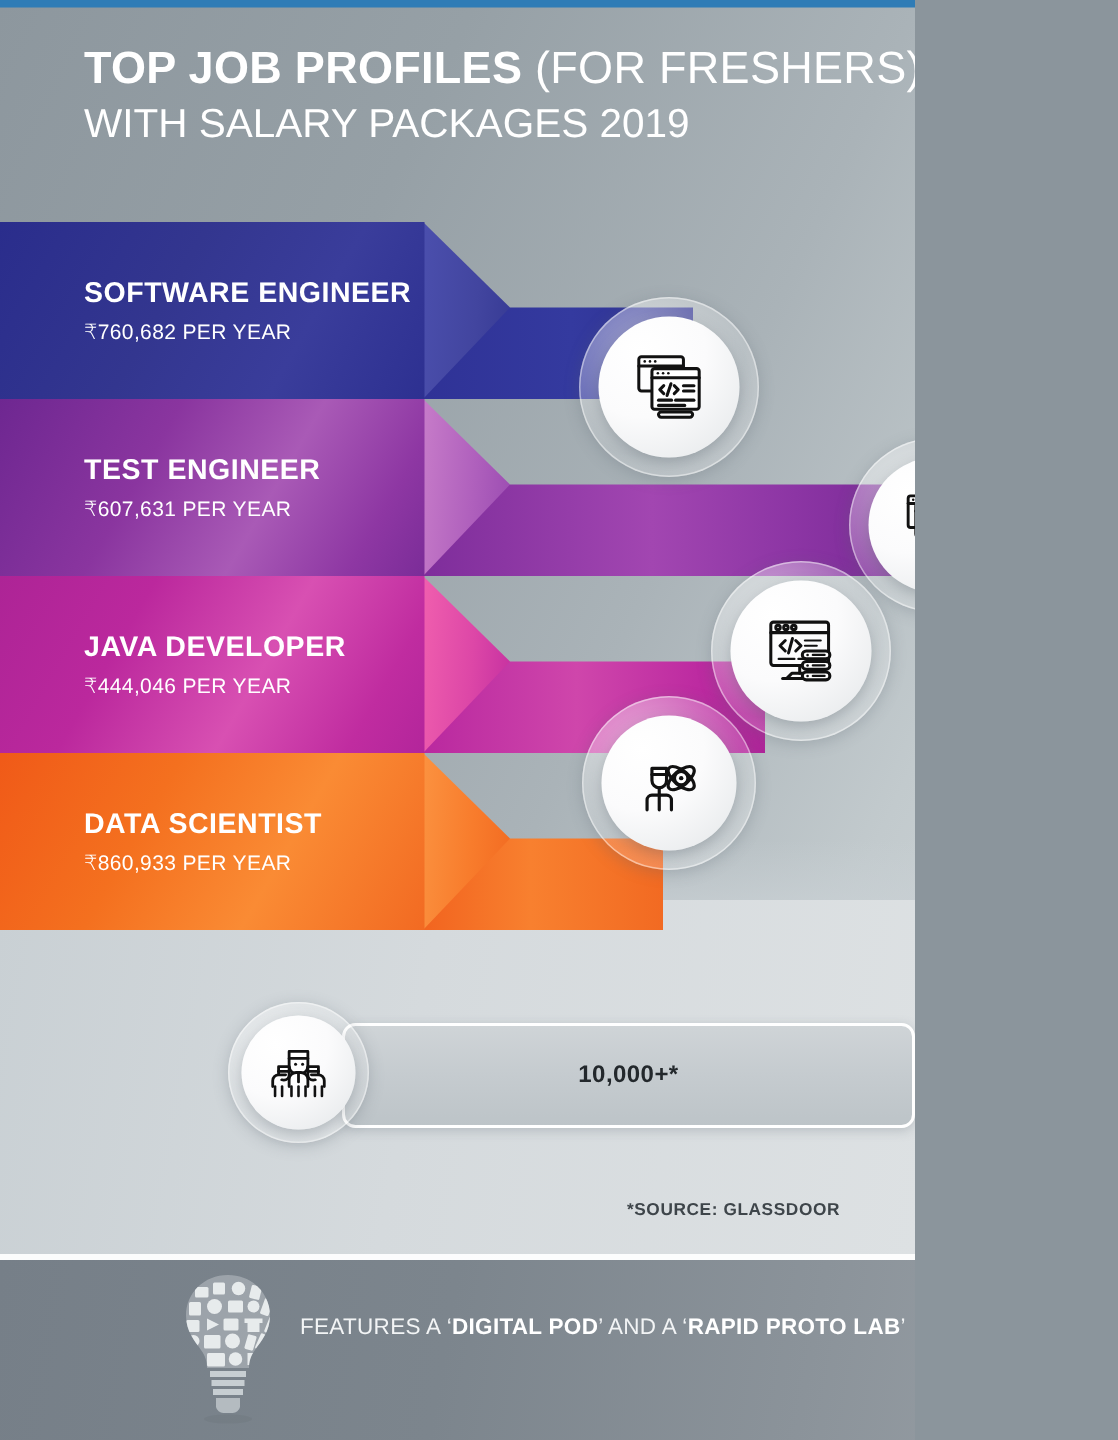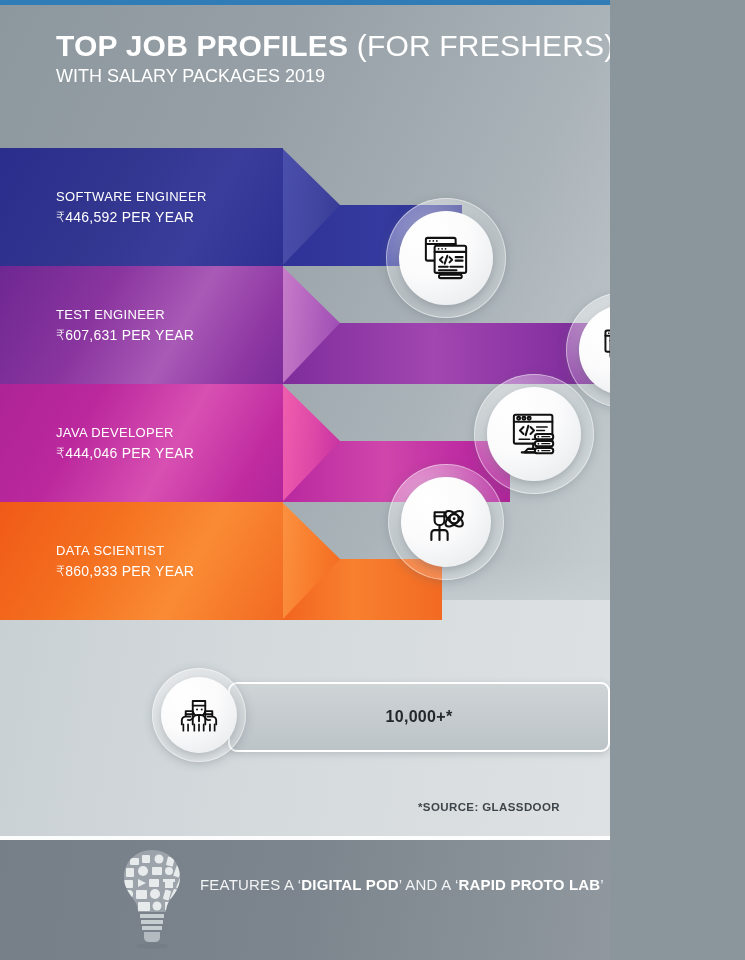--- a/index.html
+++ b/index.html
@@ -30,41 +30,41 @@
 
   
   .header{position:absolute;left:56px;top:28px;width:640px;}
   .h-line1{
     font-size:30px;letter-spacing:.2px;color:#ffffff;line-height:1.18;
     white-space:nowrap;
   }
   .h-line1 .bold{font-weight:bold;}
   .h-line1 .light{font-weight:300;}
   .h-line2{
-    font-size:18px;color:#ffffff;font-weight:300;line-height:1.3;margin-top:2px;
+    font-size:27px;color:#ffffff;font-weight:300;line-height:1.3;margin-top:2px;
     white-space:nowrap;
   }
 
   
   .bars{position:absolute;left:0;top:148px;width:745px;height:472px;}
   .barrow{position:absolute;left:0;height:118px;width:745px;}
   .bar-body{
     position:absolute;left:0;top:0;height:118px;
   }
   .bar-arm{
     position:absolute;top:0;height:118px;
   }
   .bar-bevel{
     position:absolute;top:0;height:118px;width:58px;
   }
   .bar-label{
     position:absolute;left:56px;top:50%;transform:translateY(-50%);
     color:#ffffff;white-space:nowrap;
   }
-  .bar-title{font-size:13px;font-weight:normal;letter-spacing:.35px;line-height:1.5;}
+  .bar-title{font-size:19px;font-weight:bold;letter-spacing:.35px;line-height:1.5;}
   .bar-sal{font-size:14px;font-weight:300;letter-spacing:.25px;line-height:1.5;}
 
   
   .iconwrap{position:absolute;border-radius:50%;}
   .ring{
     position:absolute;inset:0;border-radius:50%;
     background:radial-gradient(circle at 35% 30%,rgba(255,255,255,.55),rgba(255,255,255,.18) 60%,rgba(255,255,255,.30));
     box-shadow:0 2px 10px rgba(90,100,110,.28), inset 0 0 0 1px rgba(255,255,255,.45);
   }
   .disc{
@@ -123,21 +123,21 @@
   </div>
 
   <div class="bars">
 
     <div class="barrow" style="top:0px;">
       <div class="bar-arm" style="left:282px;width:180px;background:linear-gradient(90deg,#2f3296 0%,#343a9f 55%,#2d3090 100%);clip-path:polygon(0 57px,0 118px,180px 118px,180px 57px);"></div>
       <div class="bar-bevel" style="left:282px;background:linear-gradient(95deg,#4b4fad 0%,#42459f 60%,#363a94 100%);clip-path:polygon(0 0,0 118px,58px 57px);"></div>
       <div class="bar-body" style="width:283px;background:linear-gradient(120deg,#2a2d8c 0%,#33368f 40%,#3a3d9b 70%,#2d3091 100%);"></div>
       <div class="bar-label">
         <div class="bar-title">SOFTWARE ENGINEER</div>
-        <div class="bar-sal">₹446,592 PER YEAR</div>
+        <div class="bar-sal">₹760,682 PER YEAR</div>
       </div>
     </div>
 
     <div class="barrow" style="top:118px;">
       <div class="bar-arm" style="left:282px;width:318px;background:linear-gradient(90deg,#7e2d9b 0%,#a246b1 48%,#8c35a4 78%,#7a2b97 100%);clip-path:polygon(0 57px,0 118px,318px 118px,318px 57px);"></div>
       <div class="bar-bevel" style="left:282px;background:linear-gradient(95deg,#c77cc9 0%,#b061bd 55%,#9a4bb1 100%);clip-path:polygon(0 0,0 118px,58px 57px);"></div>
       <div class="bar-body" style="width:283px;background:linear-gradient(120deg,#6e2791 0%,#8a359f 35%,#a95ab6 62%,#8e37a3 85%,#7b2c98 100%);"></div>
       <div class="bar-label">
         <div class="bar-title">TEST ENGINEER</div>
         <div class="bar-sal">₹607,631 PER YEAR</div>

